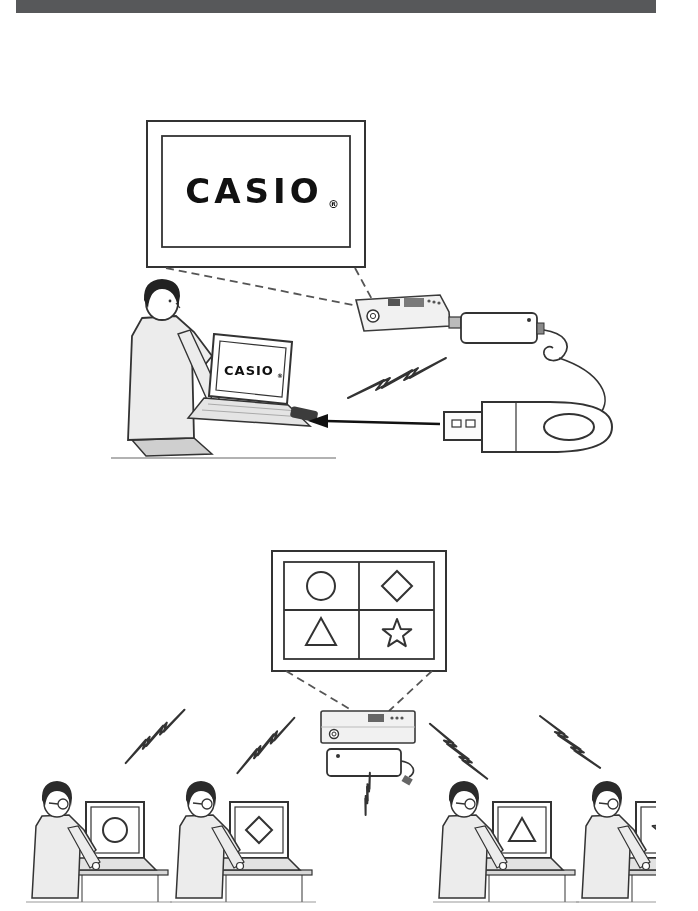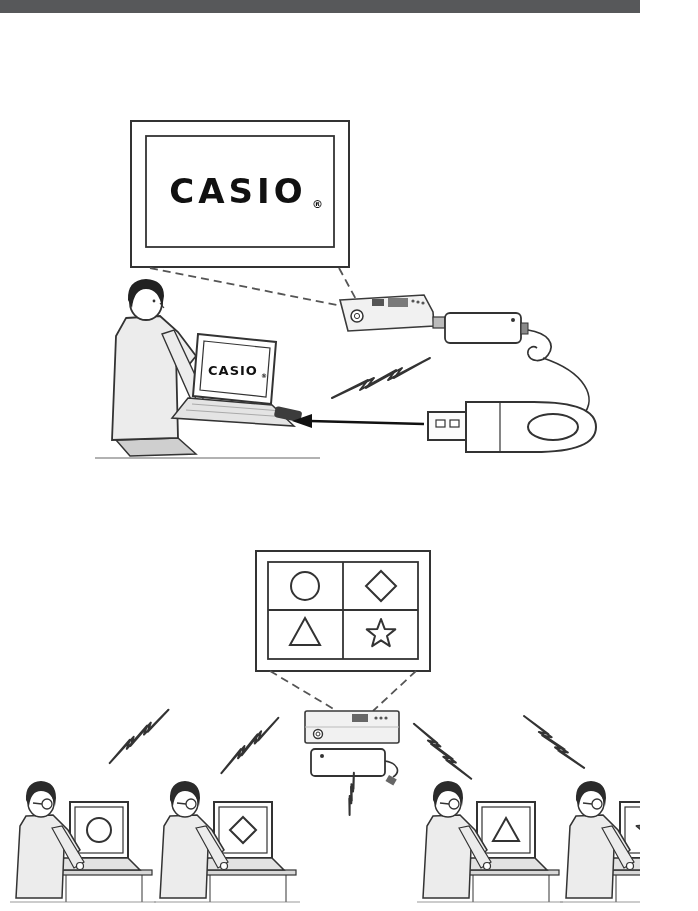--- a/index.html
+++ b/index.html
@@ -1,17 +1,17 @@
 <!DOCTYPE html>
 <html><head>
 <meta charset="utf-8">
 <style>
   html,body{margin:0;padding:0;background:#fff;}
   .page{position:relative;width:640px;height:911px;background:#ffffff;overflow:hidden;
-        font-family:"Liberation Sans",sans-serif;}
+        font-family:"Liberation Sans",sans-serif;margin-left:16px;}
   .top-bar{position:absolute;top:0;left:0;width:698px;height:13px;background:#57585a;}
   svg.illustrations{position:absolute;top:0;left:0;}
   .logo-text{font-family:"DejaVu Sans",sans-serif;font-weight:bold;fill:#111;}
   .logo-reg{font-family:"DejaVu Sans",sans-serif;font-weight:bold;fill:#111;}
   .beam{stroke:#555;stroke-width:1.8;stroke-dasharray:8 5;fill:none;}
   .outline{stroke:#333;fill:none;}
 </style>
 </head>
 <body>
 

